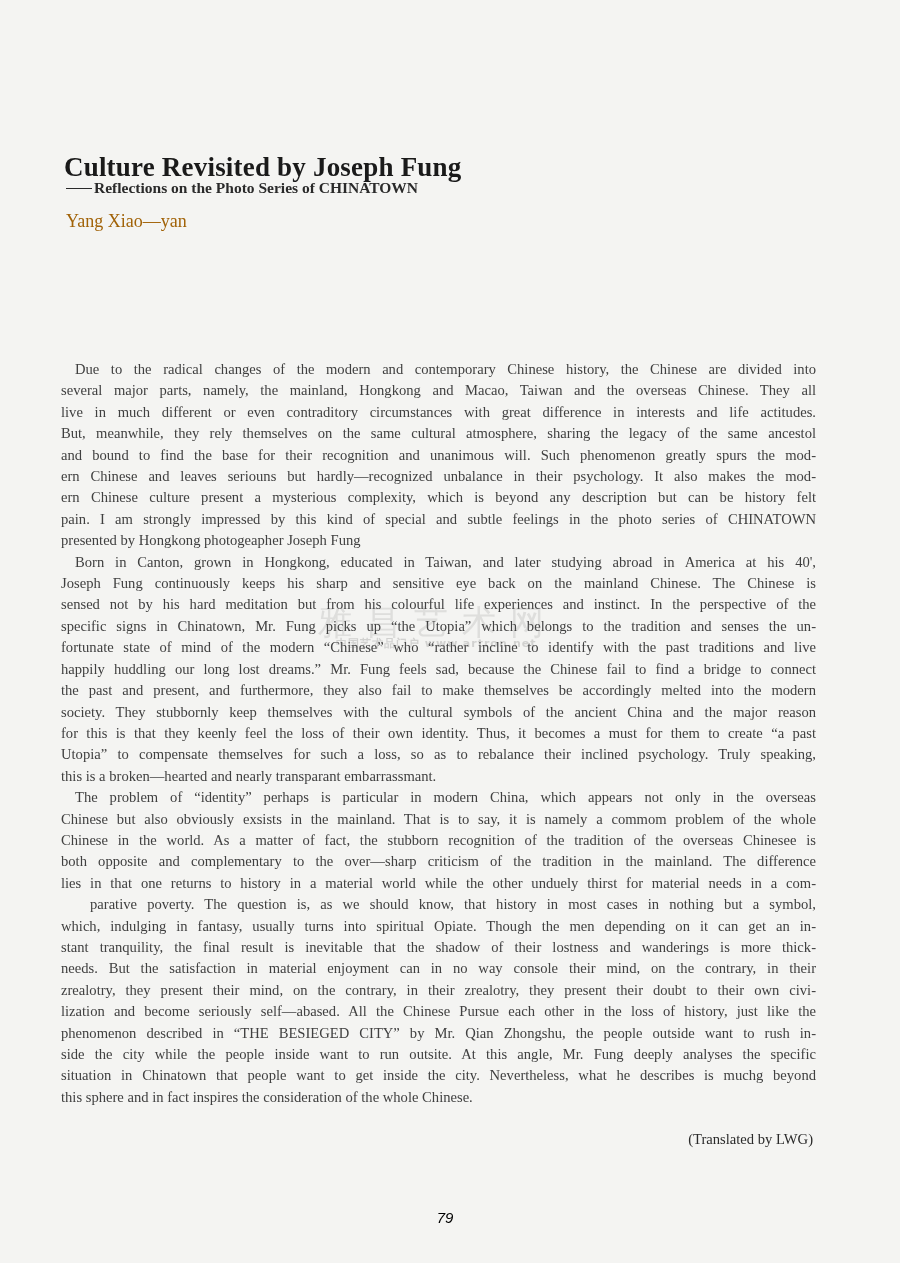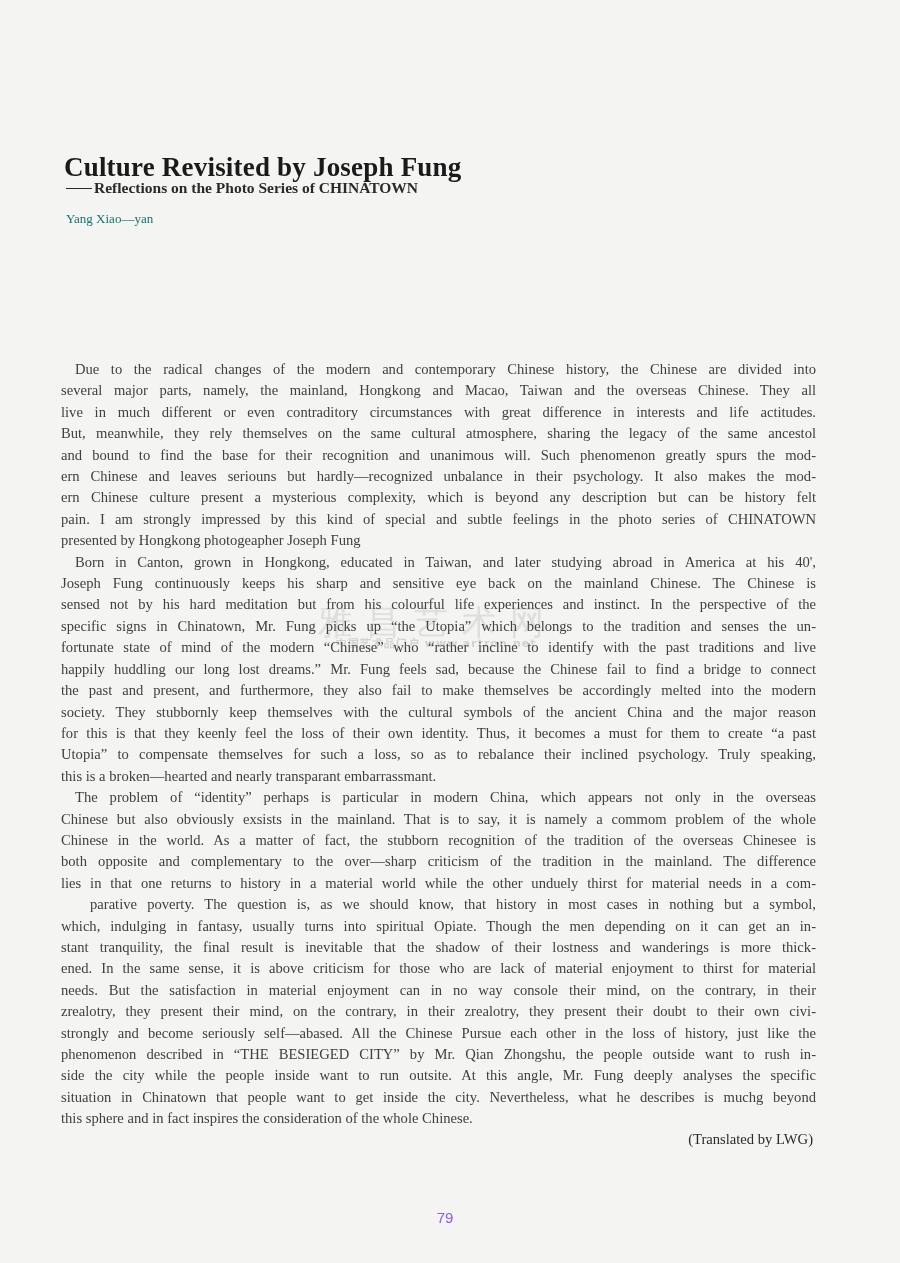--- a/index.html
+++ b/index.html
@@ -46,22 +46,22 @@
       background: #2a2a2a;
       vertical-align: middle;
       margin-right: 2px;
       position: relative;
       top: -1px;
     }
     .author {
       position: absolute;
       left: 66px;
       top: 211px;
-      font-size: 13px;
-      color: #0f766e;
+      font-size: 18px;
+      color: #a16207;
       white-space: nowrap;
     }
     .body-text {
       position: absolute;
       left: 61px;
       top: 359px;
       width: 755px;
       font-size: 14.6px;
       line-height: 21.4px;
       color: #404040;
@@ -91,21 +91,22 @@
       white-space: nowrap;
     }
     .page-number {
       position: absolute;
       left: 0;
       width: 890px;
       text-align: center;
       top: 1209px;
       font-family: "Liberation Sans", "DejaVu Sans", sans-serif;
       font-size: 15px;
-      color: #8b5cf6;
+      color: #000000;
+      font-style: italic;
     }
     .watermark {
       position: absolute;
       left: 318px;
       top: 590px;
       width: 240px;
       height: 80px;
       pointer-events: none;
     }
     .watermark .wm-cn {
@@ -168,24 +169,23 @@
       </div>
     <div class="para" id="para-2">
         <span class="line" style="text-indent: 14px;">The problem of “identity” perhaps is particular in modern China, which appears not only in the overseas</span>
         <span class="line" style="text-indent: 0px;">Chinese but also obviously exsists in the mainland. That is to say, it is namely a commom problem of the whole</span>
         <span class="line" style="text-indent: 0px;">Chinese in the world. As a matter of fact, the stubborn recognition of the tradition of the overseas Chinesee is</span>
         <span class="line" style="text-indent: 0px;">both opposite and complementary to the over—sharp criticism of the tradition in the mainland. The difference</span>
         <span class="line" style="text-indent: 0px;">lies in that one returns to history in a material world while the other unduely thirst for material needs in a com-</span>
         <span class="line" style="text-indent: 0px; margin-left: 29px;">parative poverty. The question is, as we should know, that history in most cases in nothing but a symbol,</span>
         <span class="line" style="text-indent: 0px;">which, indulging in fantasy, usually turns into spiritual Opiate. Though the men depending on it can get an in-</span>
         <span class="line" style="text-indent: 0px;">stant tranquility, the final result is inevitable that the shadow of their lostness and wanderings is more thick-</span>
-        <span class="line" style="text-indent: 0px;">ened. In the same sense, it is above criticism for those who are lack of material enjoyment to thirst for material</span>
         <span class="line" style="text-indent: 0px;">needs. But the satisfaction in material enjoyment can in no way console their mind, on the contrary, in their</span>
         <span class="line" style="text-indent: 0px;">zrealotry, they present their mind, on the contrary, in their zrealotry, they present their doubt to their own civi-</span>
-        <span class="line" style="text-indent: 0px;">strongly and become seriously self—abased. All the Chinese Pursue each other in the loss of history, just like the</span>
+        <span class="line" style="text-indent: 0px;">lization and become seriously self—abased. All the Chinese Pursue each other in the loss of history, just like the</span>
         <span class="line" style="text-indent: 0px;">phenomenon described in “THE BESIEGED CITY” by Mr. Qian Zhongshu, the people outside want to rush in-</span>
         <span class="line" style="text-indent: 0px;">side the city while the people inside want to run outsite. At this angle, Mr. Fung deeply analyses the specific</span>
         <span class="line" style="text-indent: 0px;">situation in Chinatown that people want to get inside the city. Nevertheless, what he describes is muchg beyond</span>
         <span class="line last" style="text-indent: 0px;">this sphere and in fact inspires the consideration of the whole Chinese.</span>
       </div>
   </div>
 
   <div class="credit">(Translated by LWG)</div>
 
   <div class="page-number">79</div>

